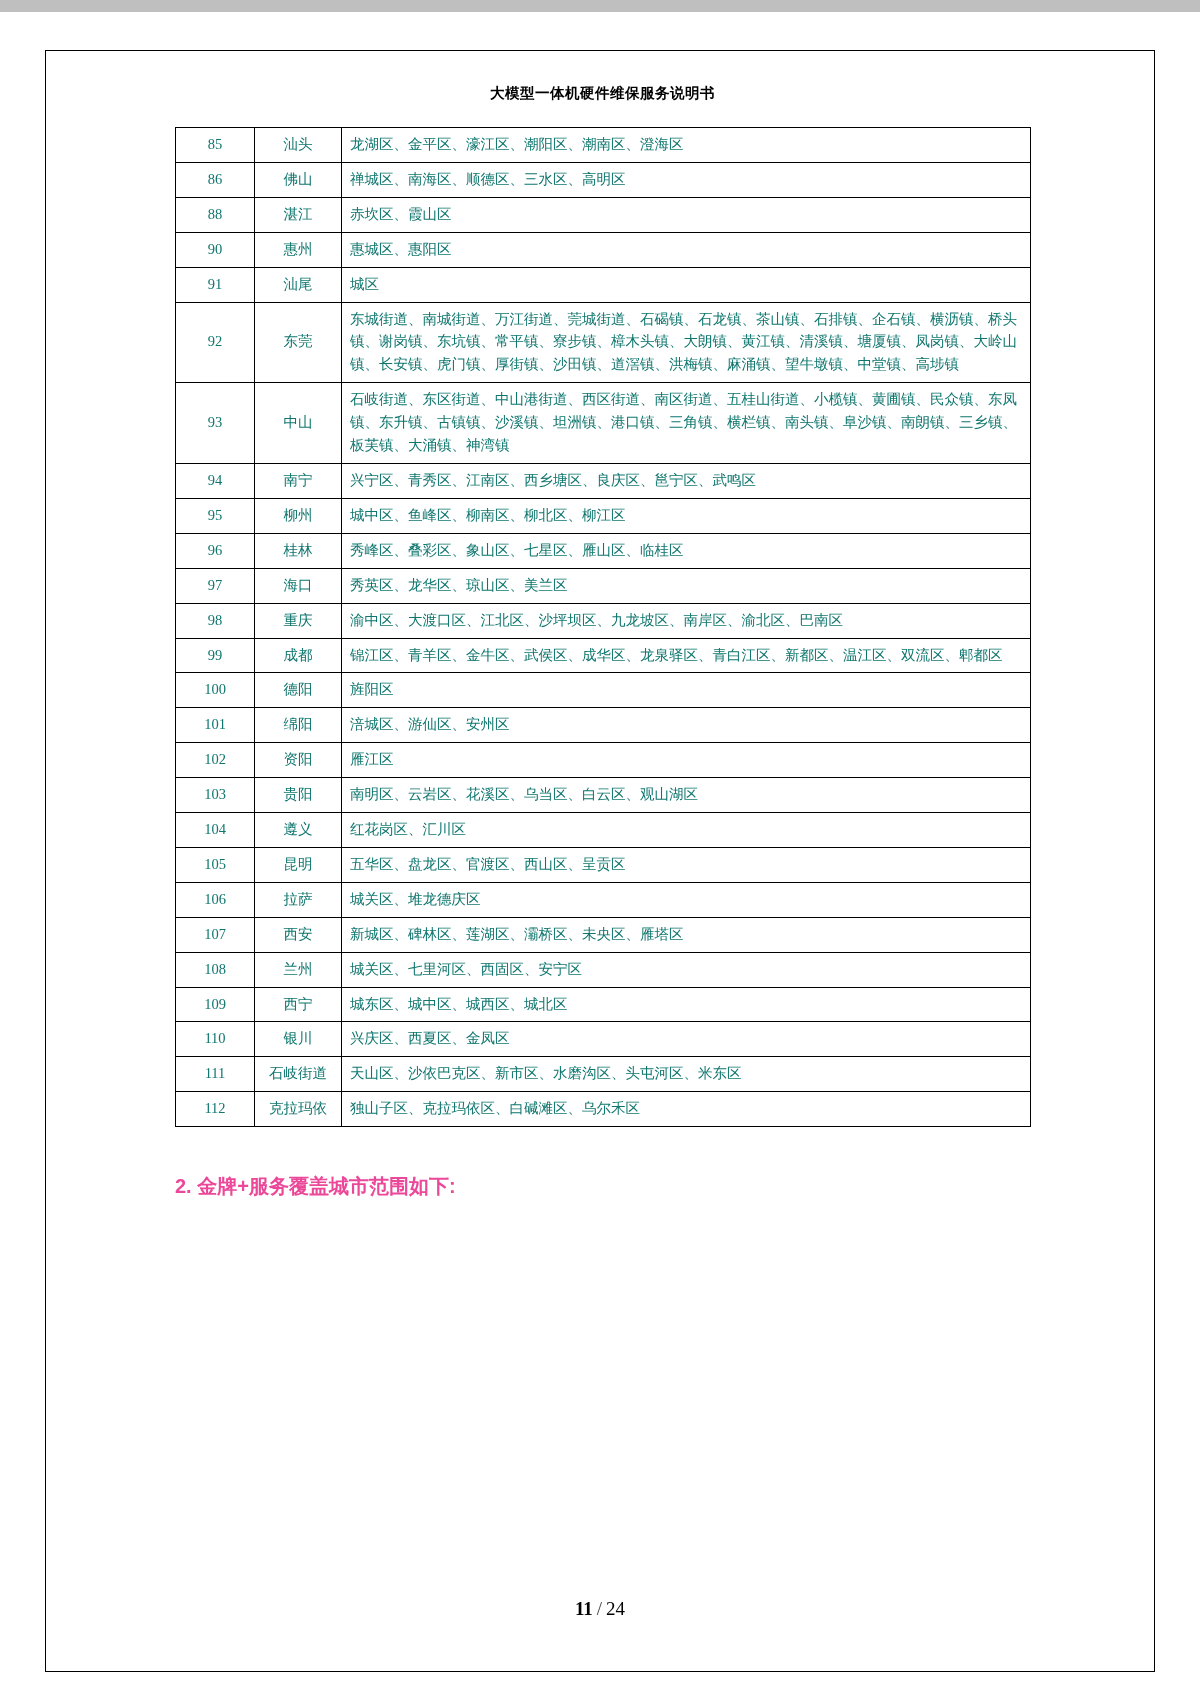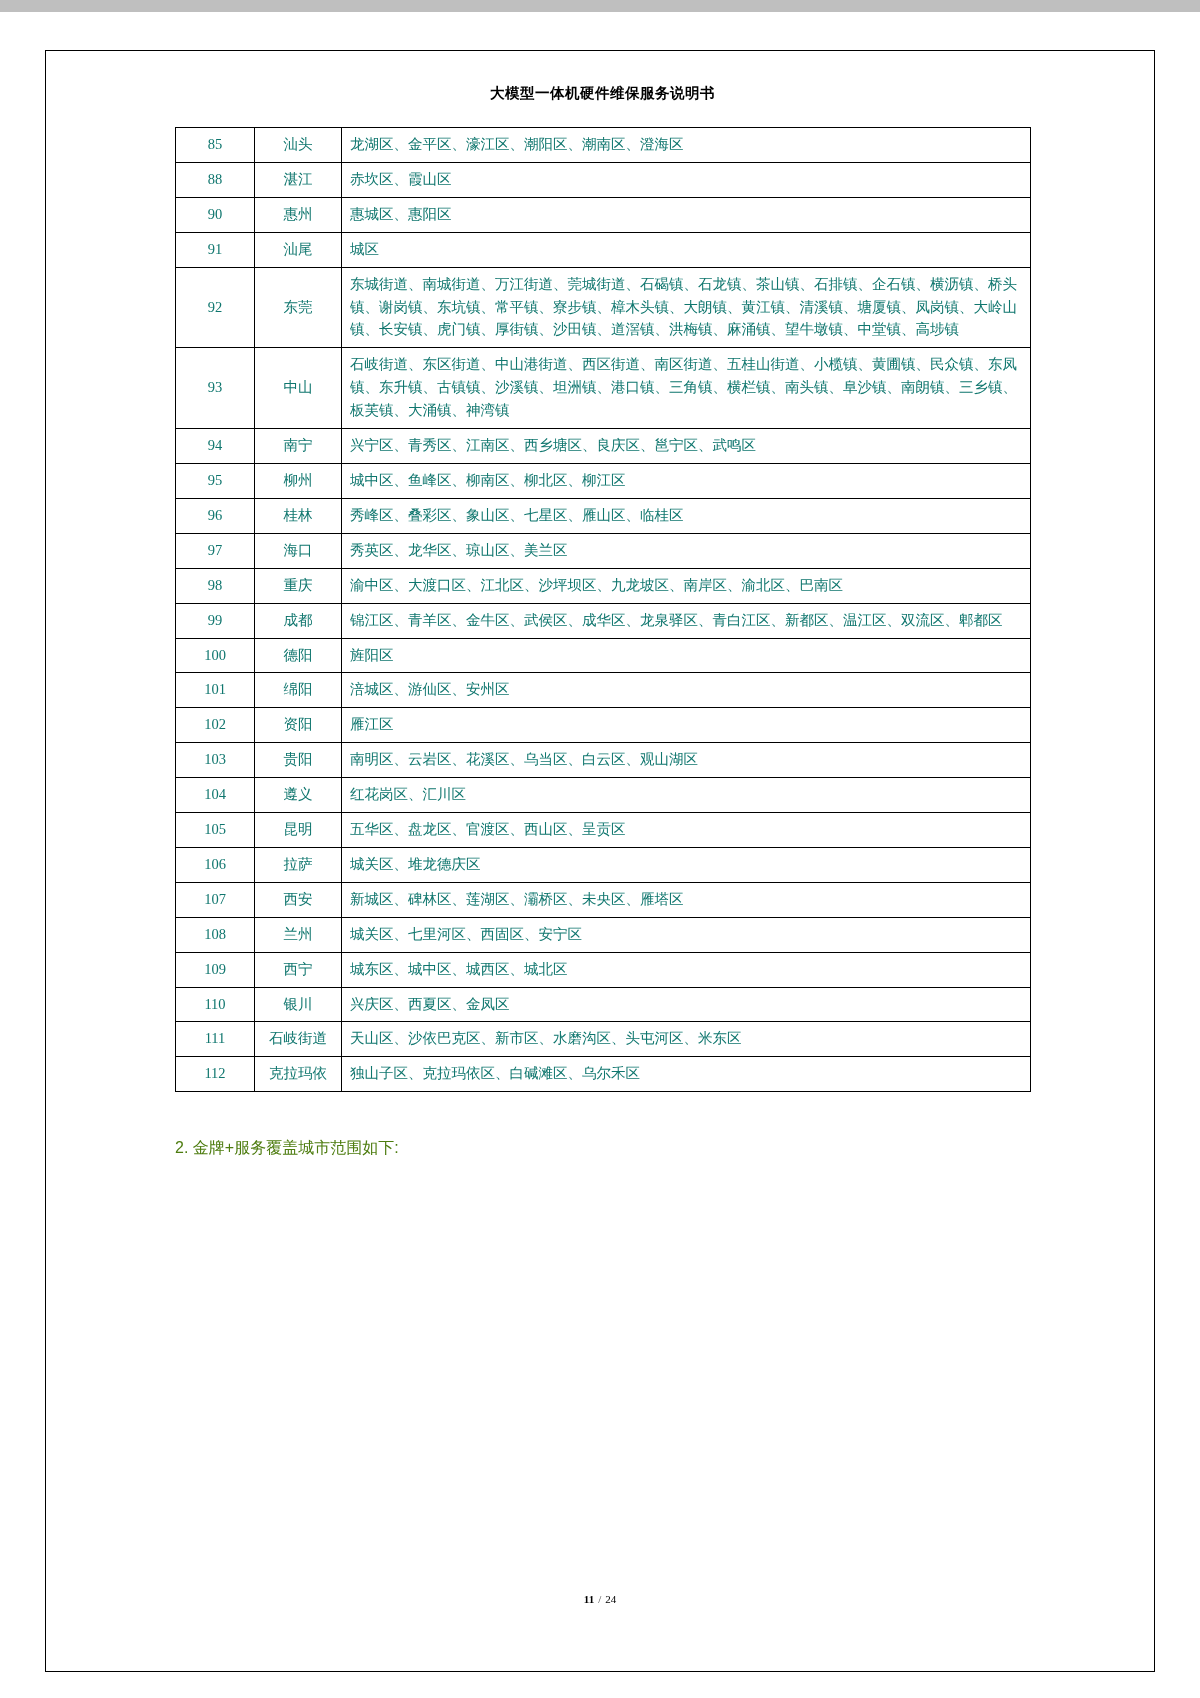--- a/index.html
+++ b/index.html
@@ -67,31 +67,31 @@
     text-align: left;
   }
   .city-stack {
     text-align: center;
     line-height: 1.35;
   }
   .section-title {
     margin-top: 46px;
     margin-left: 0px;
     font-family: "Liberation Sans", sans-serif;
-    font-size: 16px;
-    font-weight: normal;
-    color: #4d7c0f;
+    font-size: 20px;
+    font-weight: bold;
+    color: #ec4899;
   }
   .footer {
     position: absolute;
-    bottom: 105px;
+    bottom: 90px;
     left: 0;
     width: 100%;
     text-align: center;
-    font-size: 11px;
+    font-size: 19px;
     color: #000;
   }
   .footer .pg {
     font-weight: bold;
   }
   .footer .sep {
     margin: 0 4px;
     color: #444;
   }
 </style>
@@ -104,20 +104,25 @@
   <div class="content">
 
     <div class="doc-header">大模型一体机硬件维保服务说明书</div>
 
     <table class="main-table">
       <tbody>
         <tr>
           <td class="col-idx">85</td>
           <td class="col-city">汕头</td>
           <td class="col-areas">龙湖区、金平区、濠江区、潮阳区、潮南区、澄海区</td>
+        </tr>
+        <tr>
+          <td class="col-idx">86</td>
+          <td class="col-city">佛山</td>
+          <td class="col-areas">禅城区、南海区、顺德区、三水区、高明区</td>
         </tr>
         <tr>
           <td class="col-idx">88</td>
           <td class="col-city">湛江</td>
           <td class="col-areas">赤坎区、霞山区</td>
         </tr>
         <tr>
           <td class="col-idx">90</td>
           <td class="col-city">惠州</td>
           <td class="col-areas">惠城区、惠阳区</td>

